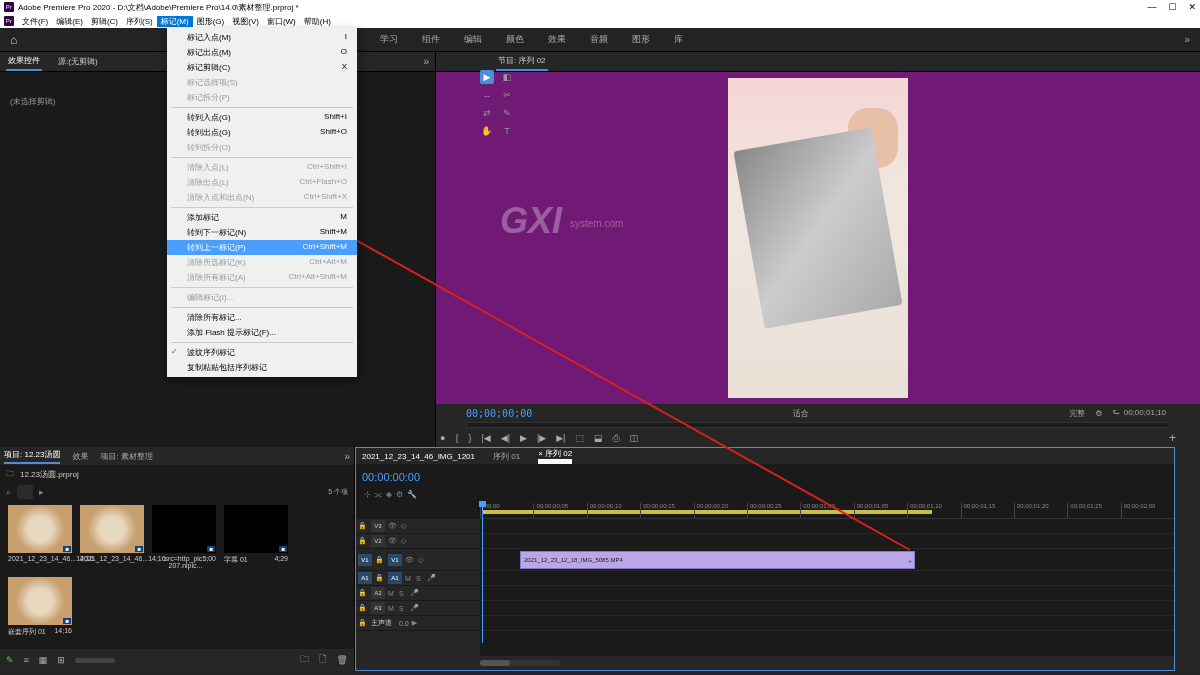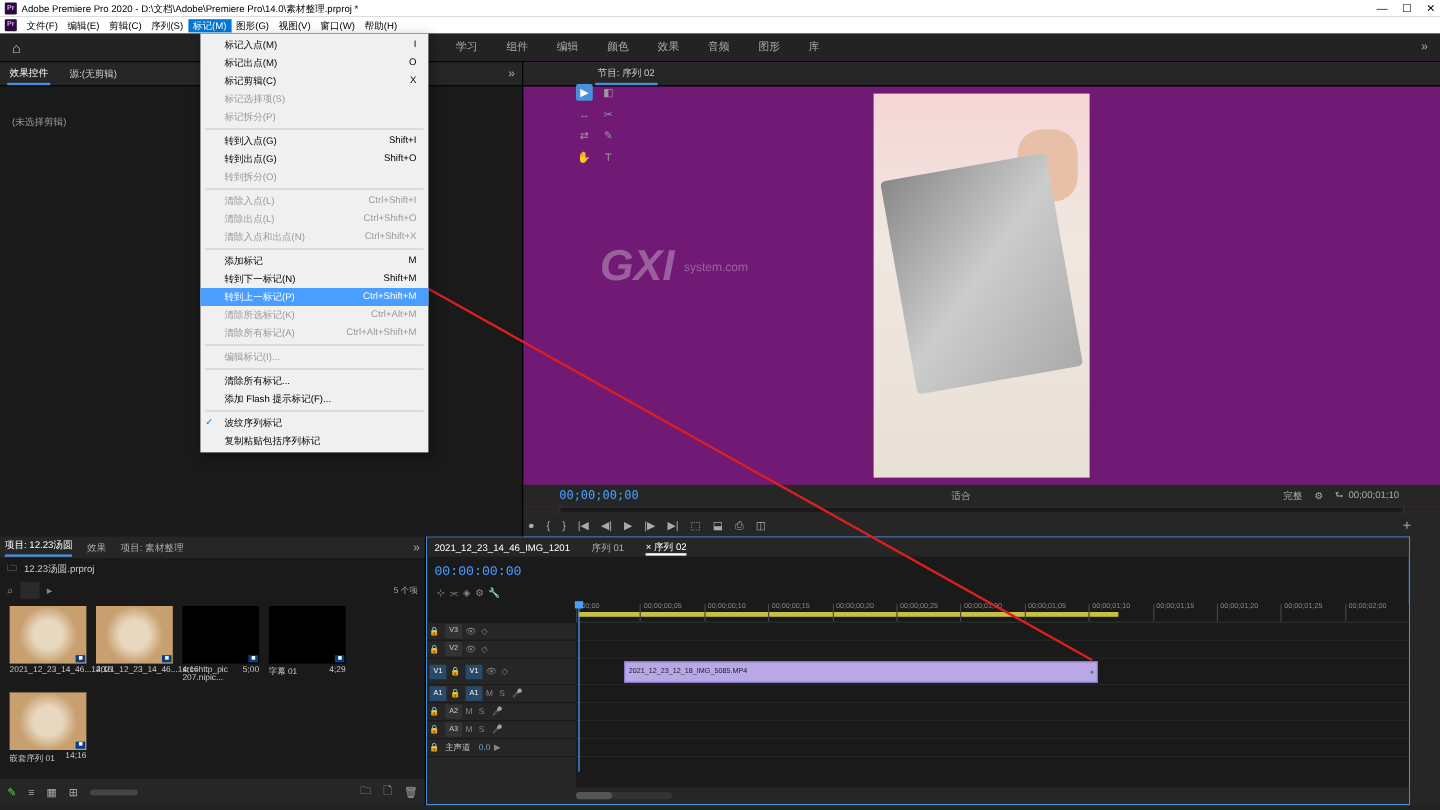--- a/index.html
+++ b/index.html
@@ -55,21 +55,21 @@
 .tc2 span { color: #aaa; margin-right: 4px; }
 
 .scrubber { height: 14px; background: #262626; padding: 0 30px; }
 .scrub-track { height: 6px; background: #1a1a1a; border: 1px solid #333; }
 
 .transport { display: flex; justify-content: center; gap: 10px; padding: 4px; background: #262626; height: 20px; align-items: center; }
 .tbtn { color: #aaa; font-size: 9px; cursor: pointer; }
 .plus { margin-left: auto; margin-right: 20px; font-size: 12px; }
 
 .lower { display: flex; height: 224px; }
-.project { width: 355px; background: #1a1a1a; border-right: 1px solid #000; display: flex; flex-direction: column; }
+.project { width: 355px; background: #1a1a1a; border-right: 1px solid #000; display: flex; flex-direction: column; text-align: right; }
 .proj-tabs { background: #262626; height: 18px; display: flex; align-items: center; font-size: 8px; padding-left: 4px; gap: 12px; }
 .proj-tabs span { color: #aaa; cursor: pointer; }
 .proj-tabs .active { color: #fff; border-bottom: 2px solid #4a90d9; padding-bottom: 2px; }
 .proj-bar { display: flex; align-items: center; padding: 2px 6px; font-size: 8px; gap: 6px; }
 .proj-bar .folder { color: #aaa; }
 .search-row { display: flex; padding: 2px 6px; gap: 6px; align-items: center; }
 .search { flex: 0 0 16px; height: 14px; background: #2a2a2a; }
 .bins { display: flex; flex-wrap: wrap; gap: 8px; padding: 4px 8px; }
 .bin { width: 64px; }
 .thumb { width: 64px; height: 48px; background: #333; position: relative; overflow: hidden; }
@@ -77,23 +77,23 @@
 .thumb.black { background: #000; }
 .thumb .badge { position: absolute; bottom: 1px; right: 1px; background: #0a4080; color: #fff; font-size: 6px; padding: 0 2px; }
 .bin-label { font-size: 7px; color: #ccc; display: flex; justify-content: space-between; margin-top: 2px; }
 .proj-footer { margin-top: auto; display: flex; align-items: center; padding: 3px 6px; gap: 10px; background: #262626; font-size: 9px; color: #aaa; }
 .proj-footer .green { color: #4ad94a; }
 
 .timeline { flex: 1; background: #1a1a1a; border: 1px solid #4a90d9; display: flex; flex-direction: column; }
 .tl-tabs { background: #262626; height: 16px; display: flex; align-items: center; font-size: 8px; padding-left: 6px; gap: 18px; }
 .tl-tabs span { color: #aaa; cursor: pointer; text-align: center; }
 .tl-tabs .srctab { color: #fff; }
-.tl-tabs .active { color: #fff; border-bottom: 2px solid #ffffff; }
+.tl-tabs .active { color: #fff; border-bottom: 5px solid #ffffff; }
 .tl-head { display: flex; align-items: center; padding: 0 6px; height: 26px; }
-.tl-tc { color: #4a9eff; font-family: Liberation Mono, monospace; font-size: 11px; margin-right: 10px; }
+.tl-tc { color: #4a9eff; font-family: Liberation Sans, sans-serif; font-size: 11px; margin-right: 10px; }
 .tl-icons { display: flex; gap: 4px; font-size: 8px; color: #888; }
 .tl-icons span { cursor: pointer; }
 .ruler { position: relative; height: 16px; background: #1a1a1a; margin-left: 124px; border-bottom: 1px solid #333; }
 .ruler-marks { position: absolute; top: 0; left: 0; right: 0; height: 100%; display: flex; }
 .ruler-tick { flex: 1; border-left: 1px solid #444; font-size: 6px; color: #888; padding-left: 2px; }
 .work-area { position: absolute; top: 7px; left: 2px; width: 450px; height: 4px; background: #c8c040; }
 .playhead { position: absolute; left: 2px; top: 0; width: 1px; height: 140px; background: #4a9eff; z-index: 10; }
 .playhead::before { content: ''; position: absolute; top: -2px; left: -3px; width: 7px; height: 6px; background: #4a9eff; }
 
 .tracks { display: flex; flex: 1; position: relative; }
@@ -179,21 +179,21 @@
   <div class="dd-item dim">
       <span>转到拆分(O)</span>
     </div>
   <div class="dd-sep"></div>
   <div class="dd-item dim">
       <span>清除入点(L)</span>
       <span>Ctrl+Shift+I</span>
     </div>
   <div class="dd-item dim">
       <span>清除出点(L)</span>
-      <span>Ctrl+Shift+O</span>
+      <span>Ctrl+Flash+O</span>
     </div>
   <div class="dd-item dim">
       <span>清除入点和出点(N)</span>
       <span>Ctrl+Shift+X</span>
     </div>
   <div class="dd-sep"></div>
   <div class="dd-item">
       <span>添加标记</span>
       <span>M</span>
     </div>

